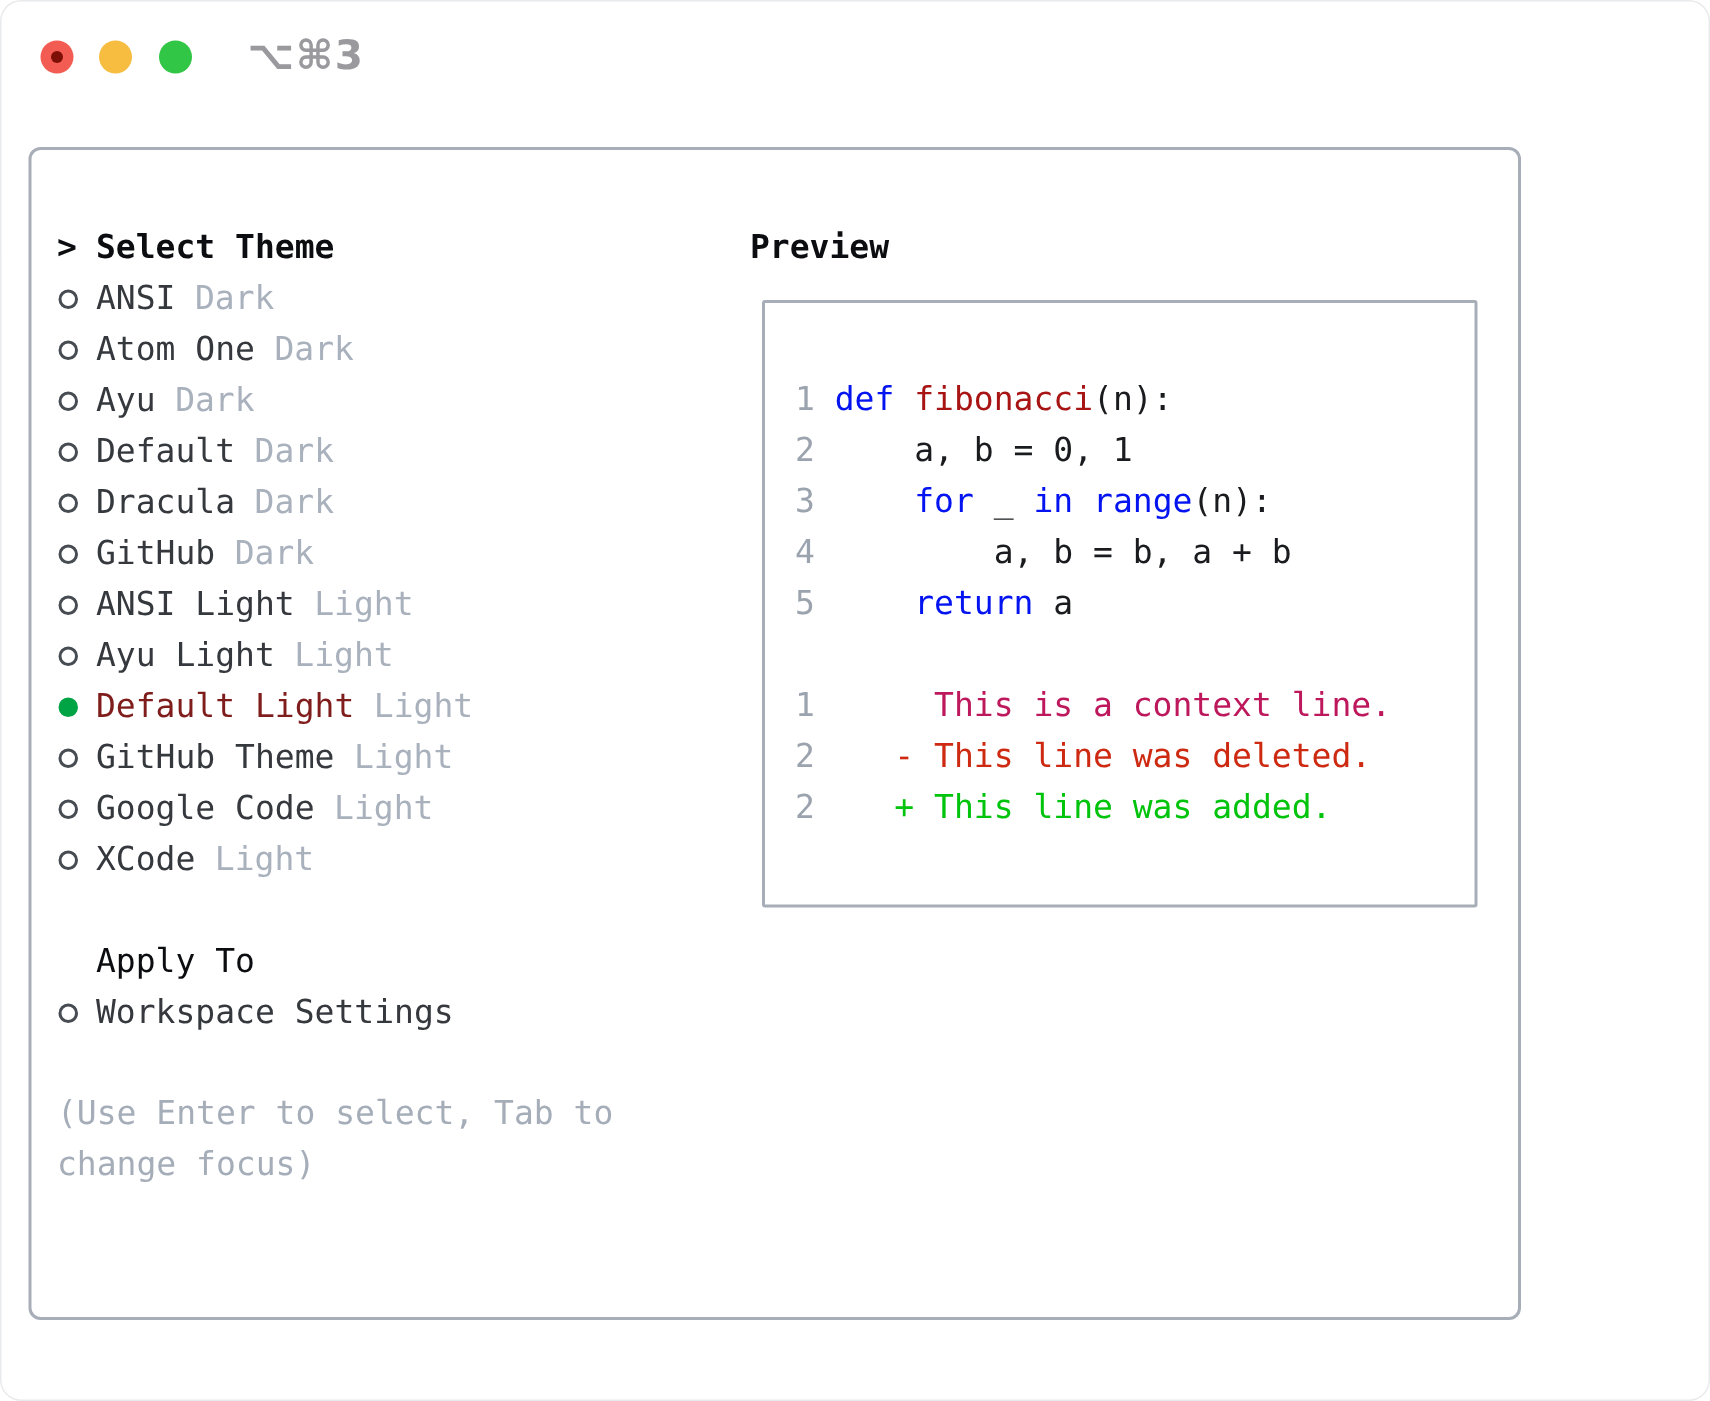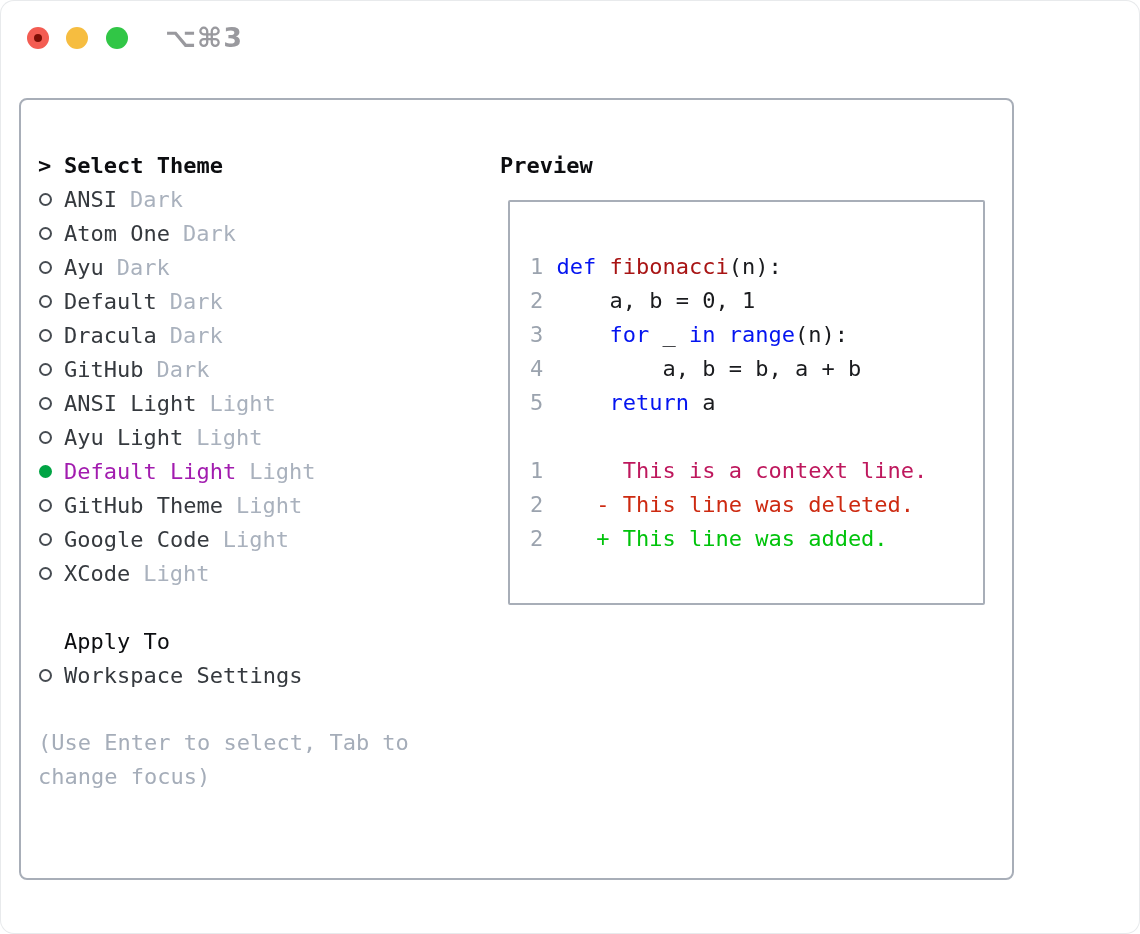--- a/index.html
+++ b/index.html
@@ -34,21 +34,21 @@
   
   .left-col{position:absolute;left:17px;top:48px;font-size:22px;}
   .row{height:34px;display:flex;align-items:center;white-space:pre;}
   .pfx{flex:0 0 26px;width:26px;display:flex;align-items:center;}
   .gt{font-weight:bold;color:#0c0d10;}
   .circ{width:13px;height:13px;box-sizing:border-box;border:2px solid #474c52;border-radius:50%;margin-left:1px;}
   .selected .circ{background:#00a444;border-color:#00a444;}
   .heading-label{font-weight:bold;color:#0c0d10;}
   .sub-heading{color:#0c0d10;}
   .name{color:#35393e;}
-  .selected .name{color:#a21caf;}
+  .selected .name{color:#7f1d1d;}
   .variant{color:#a9b1bd;margin-left:13px;}
   .spacer{height:34px;}
   .help{height:34px;line-height:34px;color:#a5adb9;white-space:pre;}
   
   .preview-heading{
     position:absolute;left:479px;top:48px;height:34px;
     display:flex;align-items:center;
     font-size:22px;font-weight:bold;color:#0c0d10;
   }
   .pbox{

